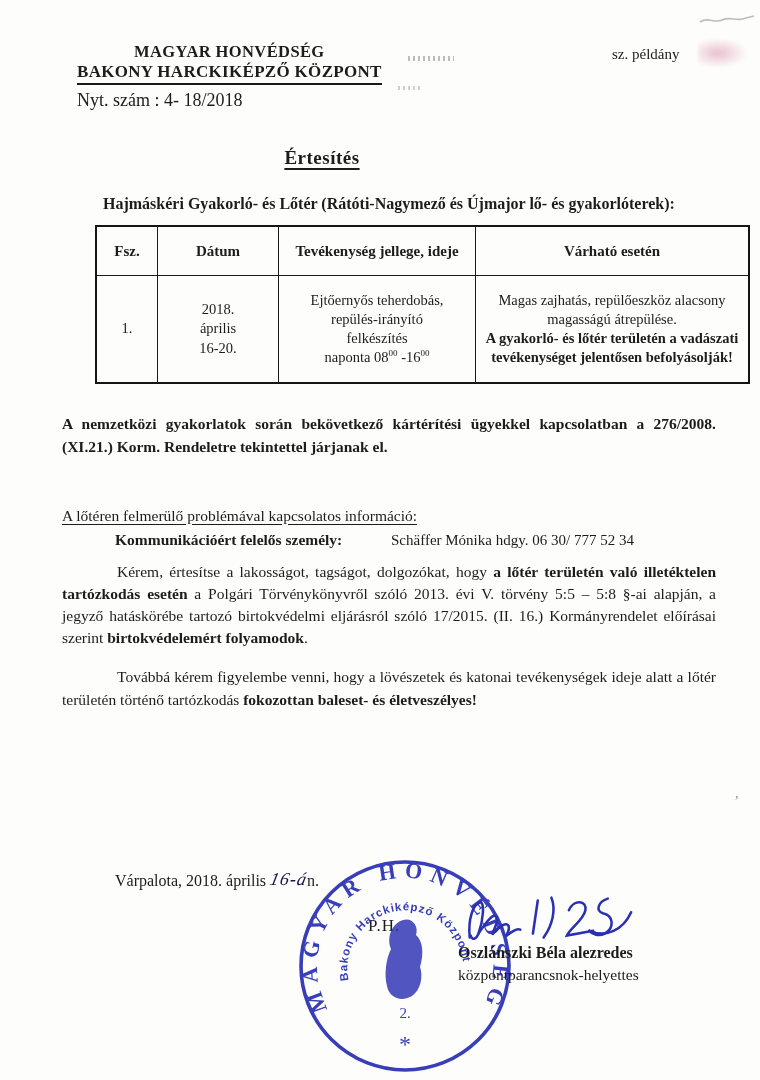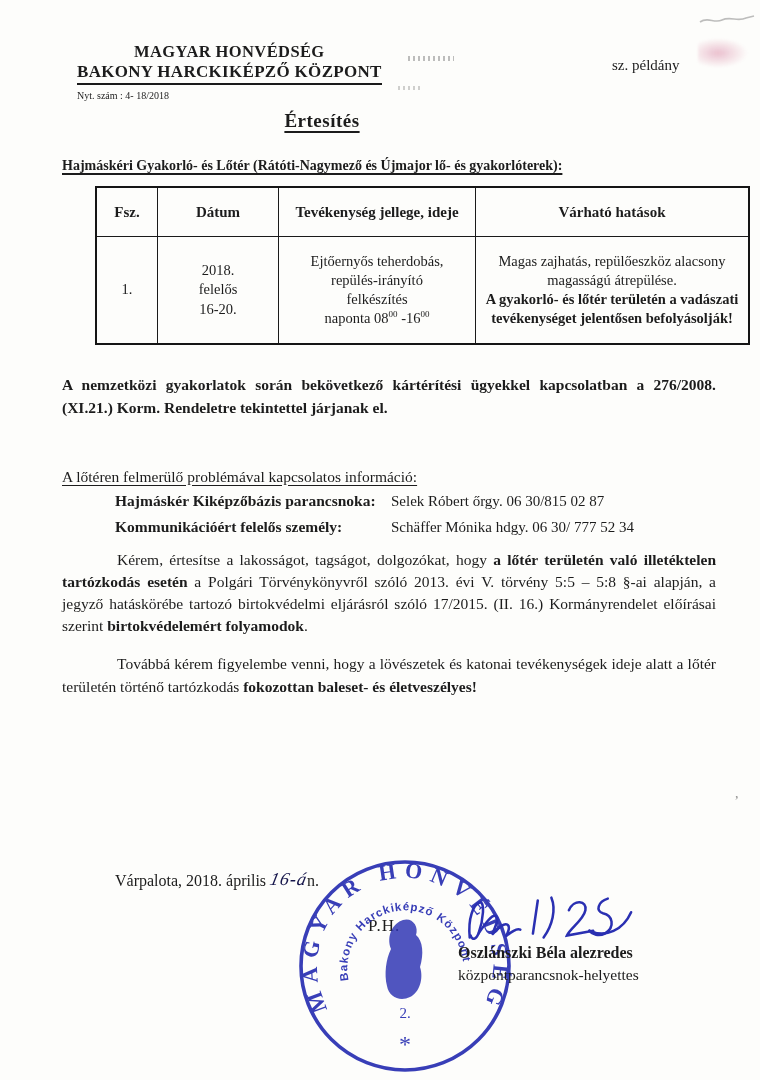--- a/index.html
+++ b/index.html
@@ -13,30 +13,30 @@
     font-family:"Liberation Serif", serif;
     color:var(--ink);
     position:relative;
     overflow:hidden;
   }
   .content{padding:42px 44px 0 62px;}
   
   .org-block{margin-left:15px;display:inline-block;}
   .org-line1{font-weight:bold;font-size:16.5px;letter-spacing:.4px;text-align:center;}
   .org-line2{font-weight:bold;font-size:17px;letter-spacing:.3px;border-bottom:2px solid #1a1a1a;padding-bottom:1px;}
-  .reg-number{font-size:10px;margin-top:5px;}
-  .copy-label{position:absolute;left:612px;top:57px;font-size:15px;}
+  .reg-number{font-size:18px;margin-top:5px;}
+  .copy-label{position:absolute;left:612px;top:46px;font-size:15px;}
   
-  .title-wrap{width:520px;text-align:center;margin-top:7px;}
+  .title-wrap{width:520px;text-align:center;margin-top:36px;}
   .doc-title{font-size:19px;font-weight:bold;text-decoration:underline;text-decoration-thickness:1.5px;text-underline-offset:4px;letter-spacing:.5px;}
   
   .para{font-size:15.5px;line-height:1.55;text-align:justify;}
   .indent{text-indent:55px;}
   .p-intro{margin-top:30px;}
-  .section-heading{margin-top:26px;font-size:14px;font-weight:bold;text-decoration:underline;text-decoration-thickness:1.5px;text-underline-offset:3px;}
+  .section-heading{margin-top:26px;font-size:16px;font-weight:bold;text-decoration-thickness:1.5px;text-underline-offset:3px;margin-left:41px;}
   
   table.sched{border-collapse:collapse;margin-top:12px;margin-left:33px;width:600px;table-layout:fixed;}
   table.sched th,table.sched td{border:1.6px solid #1a1a1a;text-align:center;vertical-align:middle;padding:3px 6px;}
   table.sched{border:2.5px solid #151515;}
   th.c-fsz{width:48px;} th.c-datum{width:108px;} th.c-act{width:184px;} th.c-eff{width:260px;}
   table.sched th{font-size:15px;font-weight:bold;height:42px;line-height:1.25;}
   table.sched td{font-size:14.5px;line-height:1.32;height:100px;}
   .eff-bold{font-weight:bold;}
   sup.hrs{font-size:9px;vertical-align:super;line-height:0;}
   
@@ -87,29 +87,29 @@
 
 
   <div class="section-heading">Hajmáskéri Gyakorló- és Lőtér (Rátóti-Nagymező és Újmajor lő- és gyakorlóterek):</div>
 
   <table class="sched">
     <thead>
       <tr>
         <th class="c-fsz">Fsz.</th>
         <th class="c-datum">Dátum</th>
         <th class="c-act">Tevékenység jellege, ideje</th>
-        <th class="c-eff">Várható hatások</th>
+        <th class="c-eff">Várható esetén</th>
       </tr>
     </thead>
     <tbody>
       <tr>
         <td>1.</td>
         <td>
           <div>2018.</div>
-          <div>felelős</div>
+          <div>április</div>
           <div>16-20.</div>
         </td>
         <td>
           <div>Ejtőernyős teherdobás,</div>
           <div>repülés-irányító</div>
           <div>felkészítés</div>
           <div><span>naponta 08</span><sup class="hrs">00</sup><span> -16</span><sup class="hrs">00</sup></div>
         </td>
         <td>
           <div>Magas zajhatás, repülőeszköz alacsony magasságú átrepülése.</div>
@@ -118,23 +118,20 @@
       </tr>
     </tbody>
   </table>
 
   <p class="para p-comp">A nemzetközi gyakorlatok során bekövetkező kártérítési ügyekkel kapcsolatban a 276/2008. (XI.21.) Korm. Rendeletre tekintettel járjanak el.</p>
 
   <div class="info-heading">A lőtéren felmerülő problémával kapcsolatos információ:</div>
 
 
 
-  <div class="contact-row">
-    <span class="contact-label">Hajmáskér Kiképzőbázis parancsnoka:</span><span class="contact-value">Selek Róbert őrgy. 06 30/815 02 87</span>
-  </div>
   <div class="contact-row">
     <span class="contact-label">Kommunikációért felelős személy:</span><span class="contact-value">Schäffer Mónika hdgy. 06 30/ 777 52 34</span>
   </div>
 
   <p class="para indent p-protect"><span>Kérem, értesítse a lakosságot, tagságot, dolgozókat, hogy </span><b>a lőtér területén való illetéktelen tartózkodás esetén</b><span> a Polgári Törvénykönyvről szóló 2013. évi V. törvény 5:5 – 5:8 §-ai alapján, a jegyző hatáskörébe tartozó birtokvédelmi eljárásról szóló 17/2015. (II. 16.) Kormányrendelet előírásai szerint </span><b>birtokvédelemért folyamodok</b><span>.</span></p>
 
   <p class="para indent p-warning"><span>Továbbá kérem figyelembe venni, hogy a lövészetek és katonai tevékenységek ideje alatt a lőtér területén történő tartózkodás </span><b>fokozottan baleset- és életveszélyes!</b></p>
 
 </div>
 

